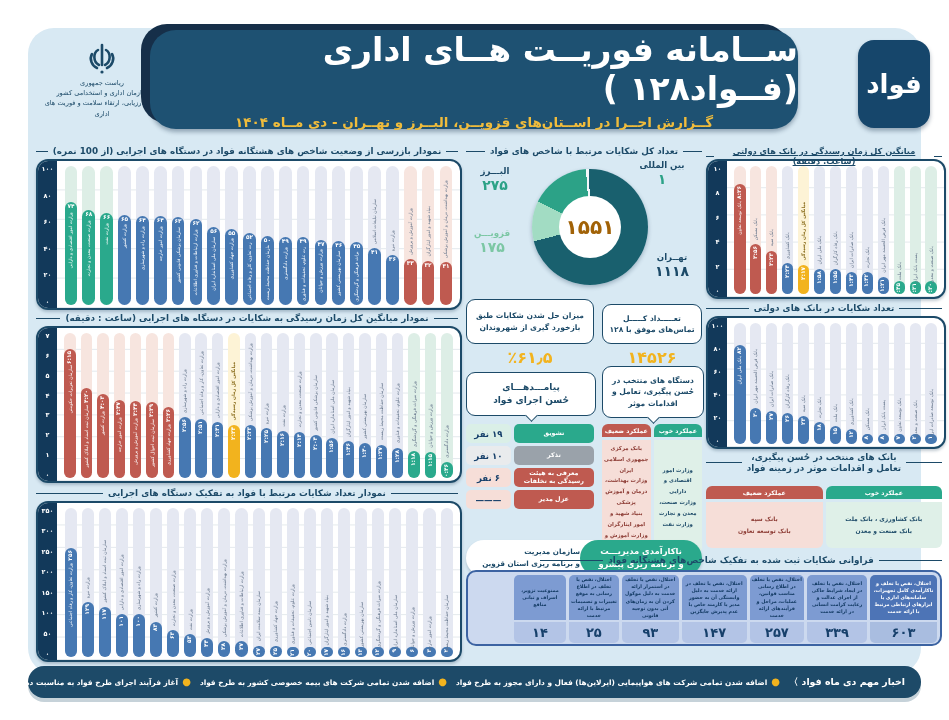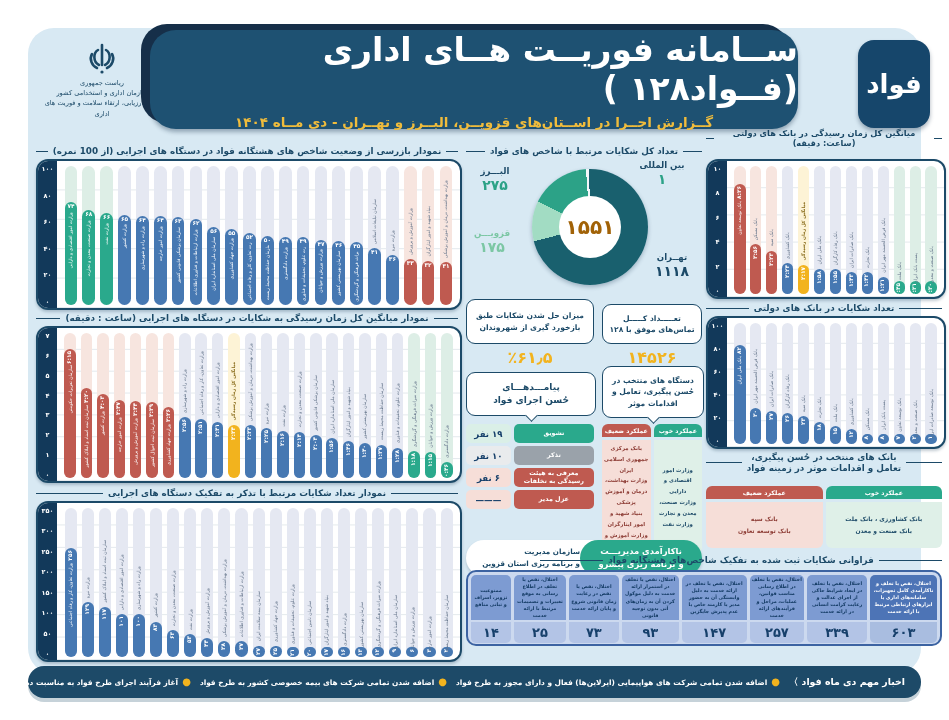--- a/index.html
+++ b/index.html
@@ -524,21 +524,21 @@
           <div class="fill" style="background: rgb(42, 169, 140); height: max(10.95%, 13px);">
             <span class="val rot">۰:۴۶</span>
           </div>
           <div class="lbl-out" style="bottom: calc(10.95% + 4px); max-height: calc(85.05% - 6px);">
             <span class="lbl">وزارت دادگستری</span>
           </div>
         </div>
       </div>
   </div>
 
-  <div class="sec-title" style="left:36px;top:488px;width:422px;">نمودار تعداد شکایات مرتبط با تذکر به تفکیک دستگاه های اجرایی</div>
+  <div class="sec-title" style="left:36px;top:488px;width:422px;">نمودار تعداد شکایات مرتبط با فواد به تفکیک دستگاه های اجرایی</div>
   <div class="chart-frame" style="left:36px;top:501px;width:422px;height:157px;">
     <div class="y-axis">
         <span class="tick">۳۵۰</span>
         <span class="tick">۳۰۰</span>
         <span class="tick">۲۵۰</span>
         <span class="tick">۲۰۰</span>
         <span class="tick">۱۵۰</span>
         <span class="tick">۱۰۰</span>
         <span class="tick">۵۰</span>
         <span class="tick">۰</span>
@@ -827,21 +827,21 @@
     <div class="ribbon-badge">
       <span>ناکارآمدی مدیریـــت</span>
       <span>و برنامه ریزی پیشرو</span>
     </div>
     <div class="ribbon-name">
       <span>سازمان مدیریت</span><br>
       <span>و برنامه ریزی استان قزوین</span>
     </div>
   </div>
 
-  <div class="sec-title" style="left:706px;top:128px;width:236px;font-size:8.2px;">میانگین کل زمان رسیدگی در بانک های دولتی (ساعت: دقیقه)</div>
+  <div class="sec-title" style="left:706px;top:146px;width:236px;font-size:8.2px;text-decoration:underline;">میانگین کل زمان رسیدگی در بانک های دولتی (ساعت: دقیقه)</div>
   <div class="chart-frame" style="left:706px;top:159px;width:236px;height:136px;">
     <div class="y-axis">
         <span class="tick">۱۰</span>
         <span class="tick">۸</span>
         <span class="tick">۶</span>
         <span class="tick">۴</span>
         <span class="tick">۲</span>
         <span class="tick">۰</span>
       </div>
     <div class="plot" style="background-size: 100% 20%;">
@@ -1125,24 +1125,20 @@
         <div class="ind-h">اختلال، نقص یا تخلف در اطلاع رسانی مناسب قوانین، عملیات، مراحل و فرآیندهای ارائه خدمت</div>
         <div class="ind-v">۲۵۷</div>
       </div>
       <div class="ind-cell">
         <div class="ind-h">اختلال، نقص یا تخلف در ارائه خدمت به دلیل وابستگی آن به حضور مدیر یا کارمند خاص یا عدم پذیرش جایگزین</div>
         <div class="ind-v">۱۴۷</div>
       </div>
       <div class="ind-cell">
         <div class="ind-h">اختلال، نقص یا تخلف در استمرار ارائه خدمت به دلیل موکول کردن آن به زمان‌های آتی بدون توجیه قانونی</div>
         <div class="ind-v">۹۳</div>
-      </div>
-      <div class="ind-cell">
-        <div class="ind-h">اختلال، نقص یا نقض در رعایت زمان قانونی شروع و پایان ارائه خدمت</div>
-        <div class="ind-v">۷۳</div>
       </div>
       <div class="ind-cell">
         <div class="ind-h">اختلال، نقص یا تخلف در اطلاع رسانی به موقع تغییرات و تصمیمات مرتبط با ارائه خدمت</div>
         <div class="ind-v">۲۵</div>
       </div>
       <div class="ind-cell">
         <div class="ind-h">ممنوعیت تزویر، اسراف و تبانی منافع</div>
         <div class="ind-v">۱۴</div>
       </div>
     </div>

